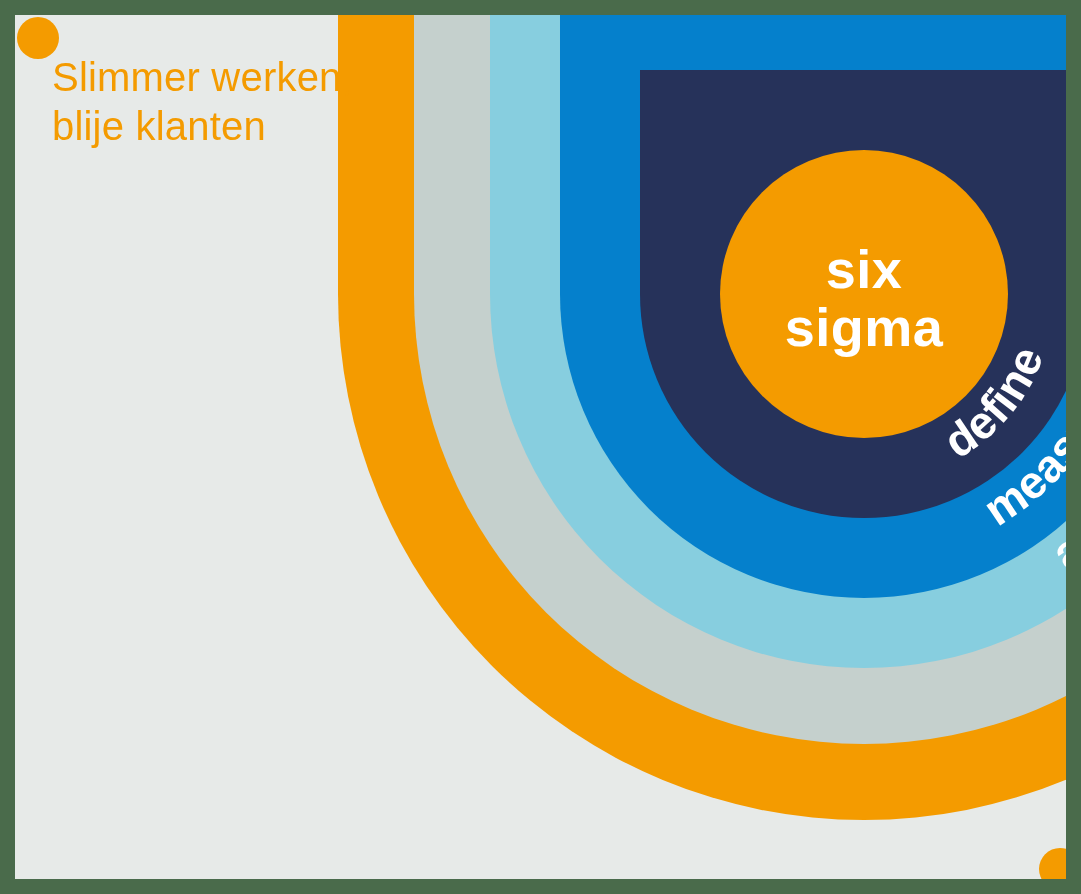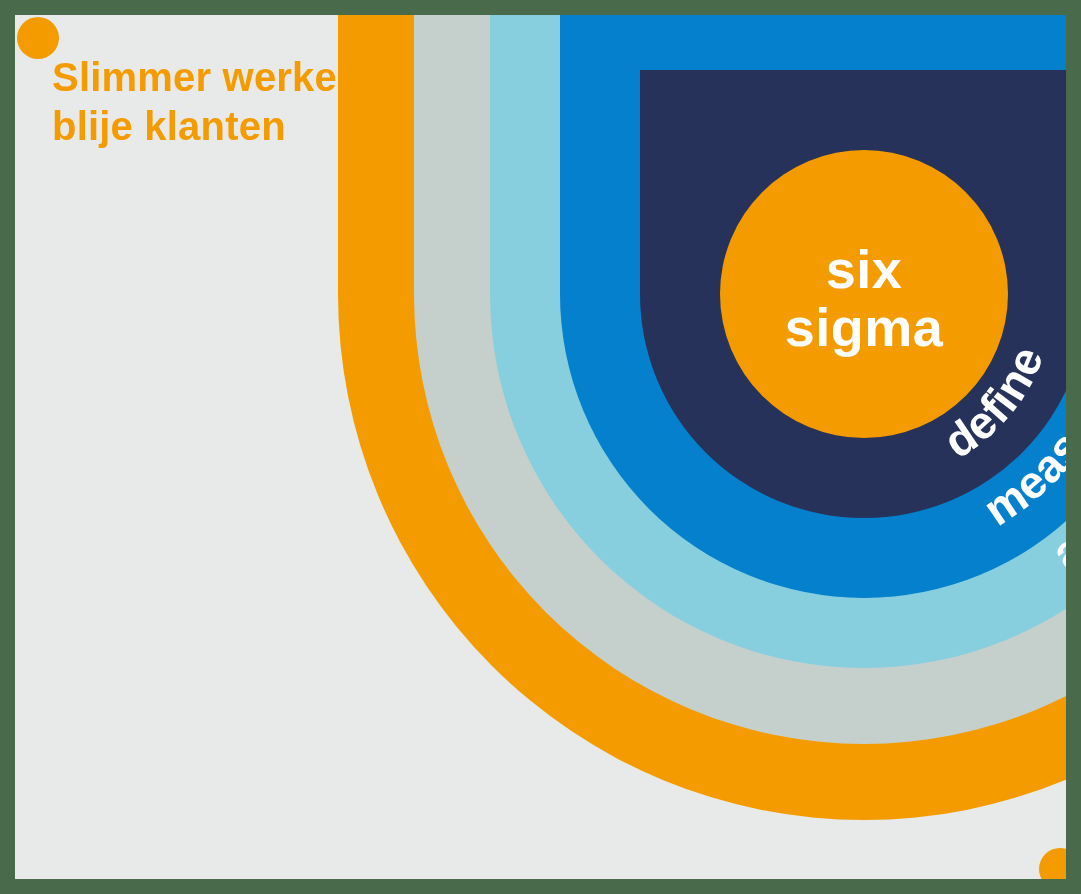--- a/index.html
+++ b/index.html
@@ -45,21 +45,21 @@
   .corner-dot.tl { left: 2px;  top: 2px; }
   .corner-dot.br { left: 1024px; top: 833px; }
 
   
   .heading {
     position: absolute;
     left: 37px;
     top: 38px;
     font-size: 40px;
     line-height: 1.22;
-    font-weight: 700;
+    font-weight: 400;
     color: #f49b00;
     letter-spacing: 0.2px;
     white-space: pre-line;
   }
 
   
   .diagram {
     position: absolute;
     left: 8px;
     top: 0;

